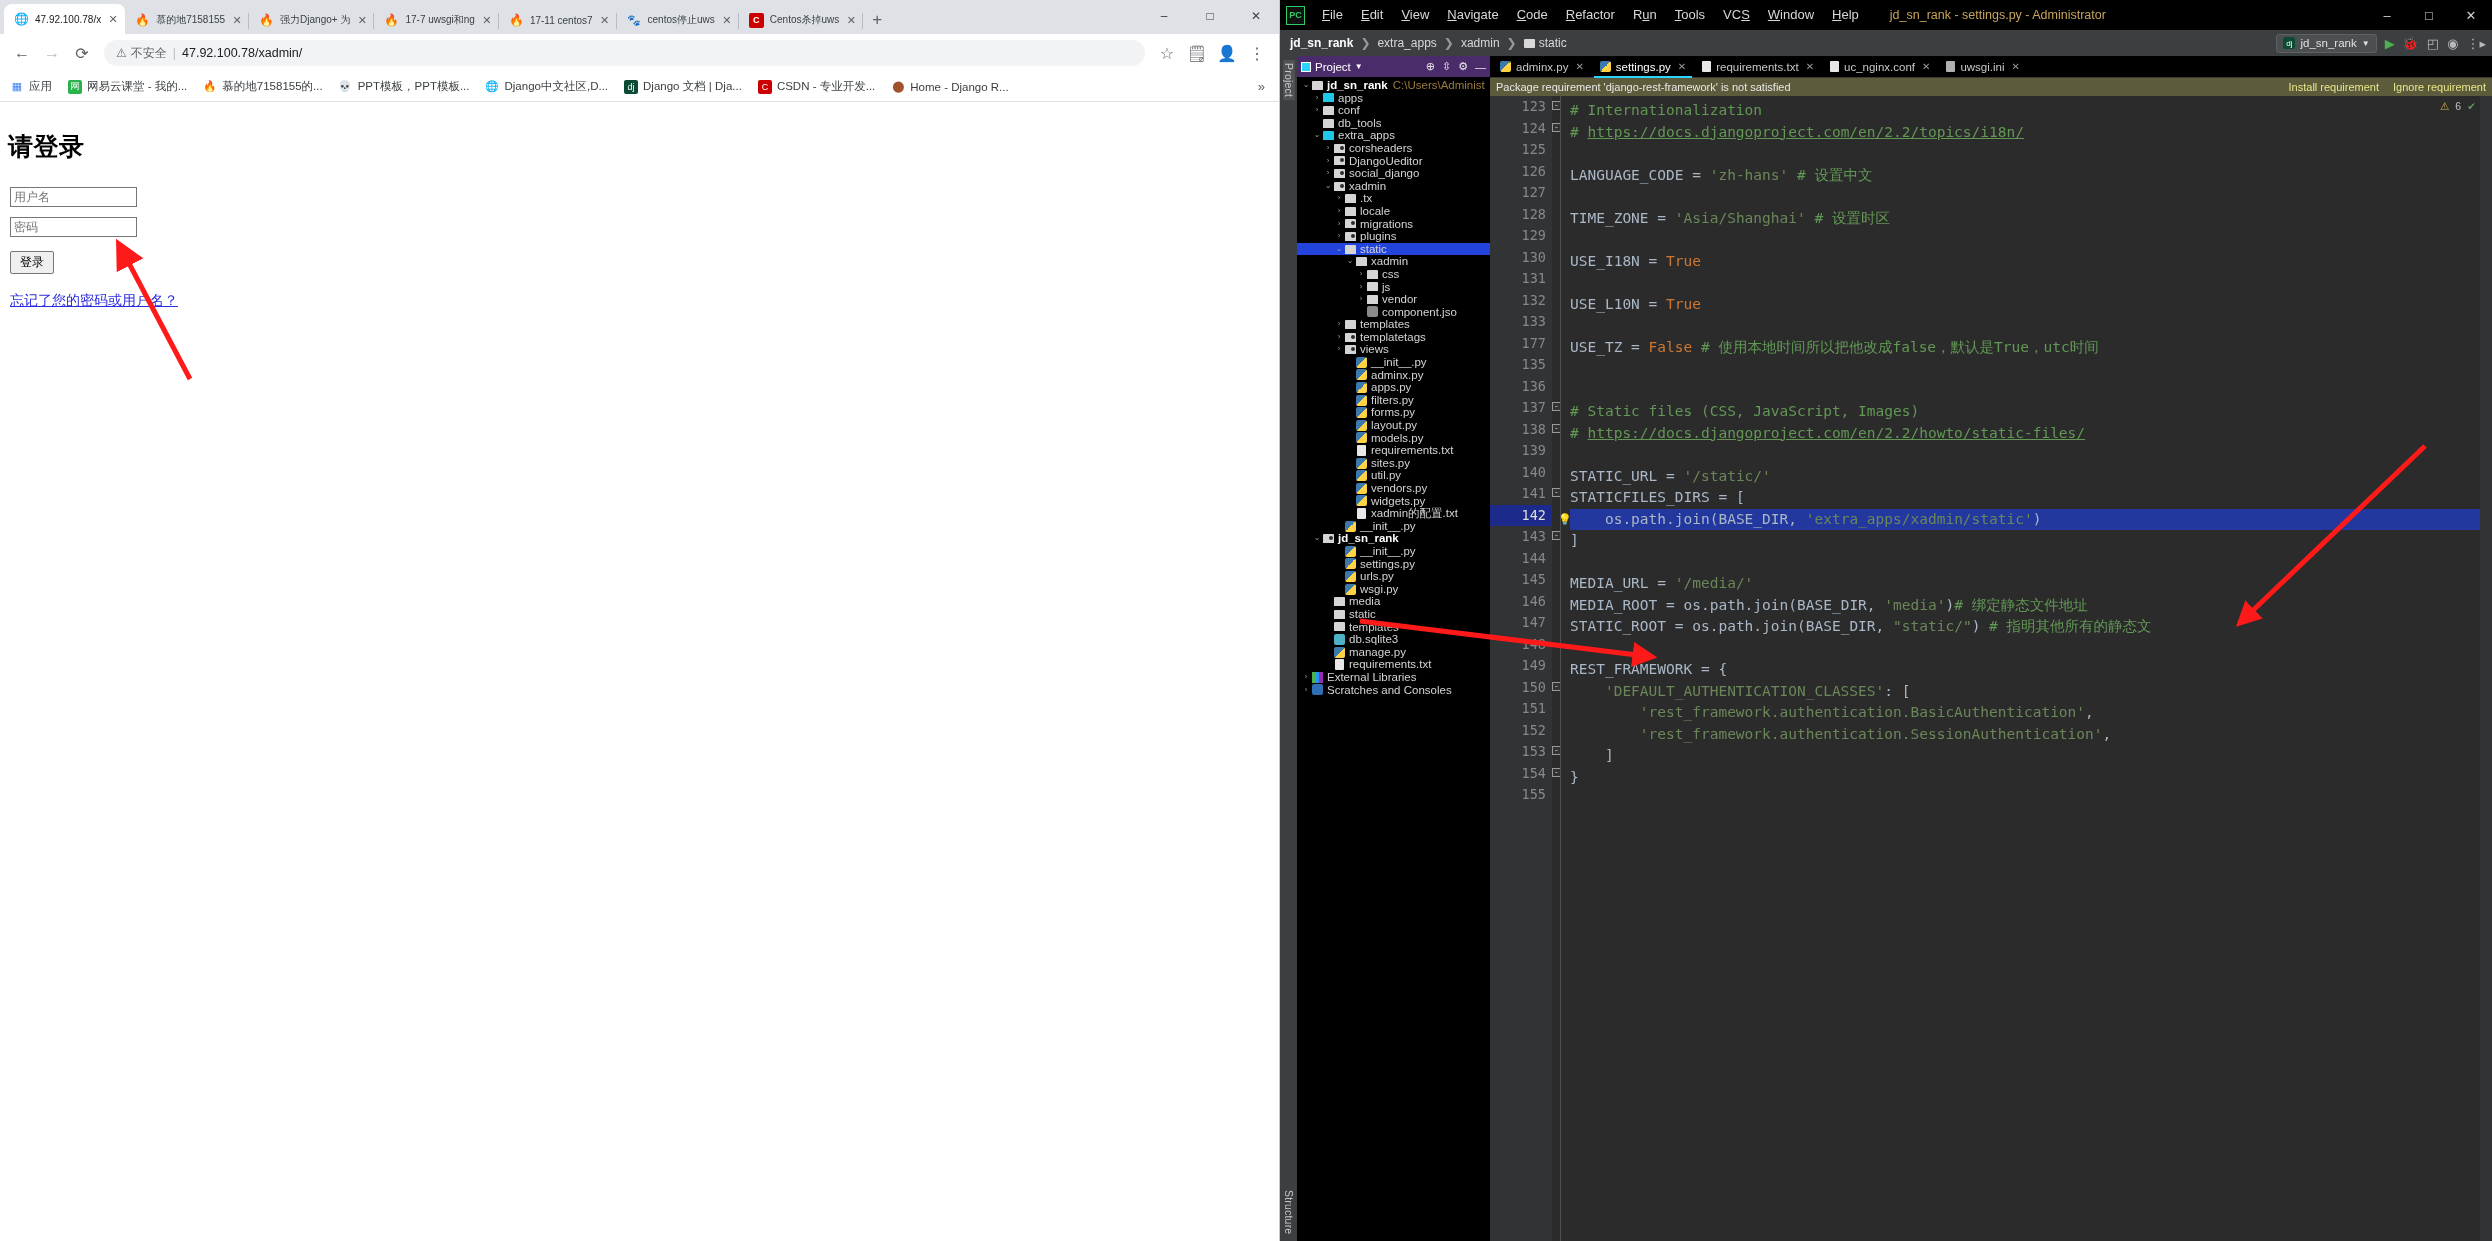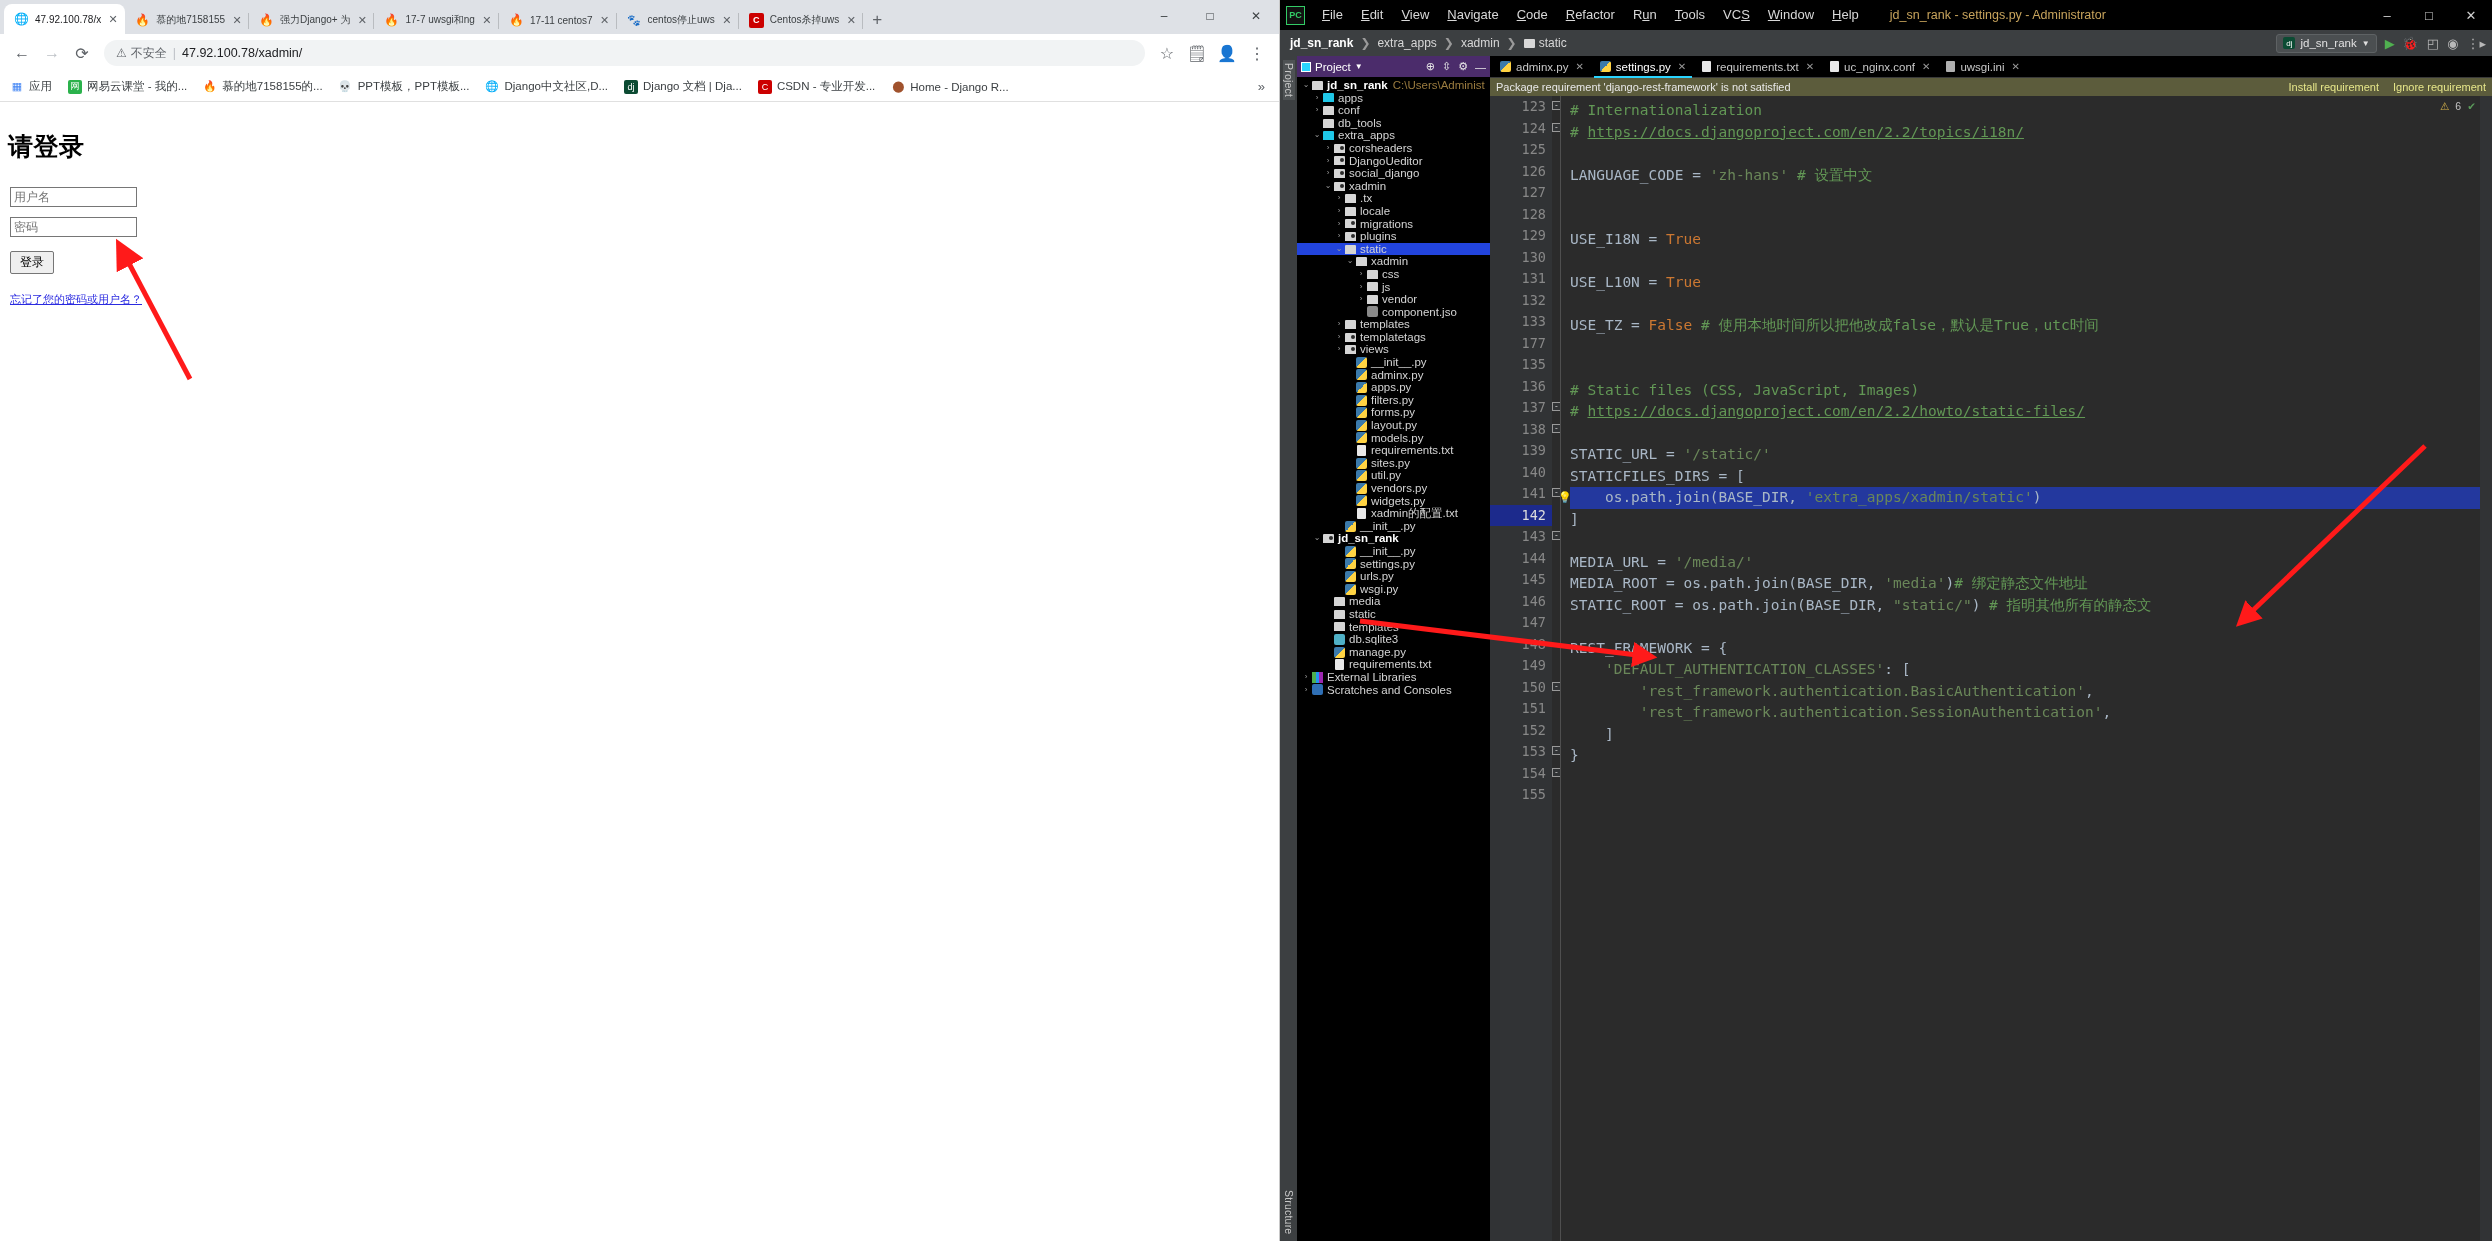--- a/index.html
+++ b/index.html
@@ -54,21 +54,21 @@
     width: 127px; height: 20px; border:1px solid #767676; background:#fff;
     font-size: 12px; padding: 1px 3px; color:#000; display:block; margin-bottom: 10px;
     font-family:"Liberation Sans", sans-serif;
   }
   .loginform input::placeholder { color:#757575; }
   .btn-login {
     background:#efefef; border:1px solid #767676; border-radius:2px;
     font-size:12px; padding: 2px 9px; color:#000; cursor:pointer; margin-top: 4px;
     font-family:"Liberation Sans", sans-serif;
   }
-  .forgot { display:block; margin-top: 18px; color:#2b2be0; font-size:11px; text-decoration: underline; }
+  .forgot { display:block; margin-top: 18px; color:#2b2be0; font-size:14px; text-decoration: underline; }
 
   
   .arrow-left { position:absolute; left:0; top:0; pointer-events:none; }
 
   
   .ide { width: 1212px; height: 1241px; background:#2b2b2b; position:relative; display:flex; flex-direction:column; font-family:"Liberation Sans", sans-serif; }
   .ide-titlebar { height: 30px; background:#000; display:flex; align-items:center; gap: 0; padding-left: 6px; position:relative; }
   .pc-logo { width:19px;height:19px;border:1.5px solid #33cc66; color:#33cc66; font-size:9px; display:flex;align-items:center;justify-content:center; font-weight:bold; margin-right:8px; background:#111;}
   .menu-item { font-size: 13px; color:#d8d8d8; padding: 0 9px; line-height: 30px; white-space:nowrap; }
   .menu-item u { text-decoration: underline; }
@@ -811,20 +811,21 @@
               <div class="gline">154<span class="fold">-</span></div>
               <div class="gline">155</div>
             </div>
           <div class="code" id="code">
             <div class="code-marker"></div>
           <div class="cline" style="position: relative;"><span class="k-com"># Internationalization</span></div>
               <div class="cline" style="position: relative;"><span class="k-com"># </span><span class="k-comlink">https://docs.djangoproject.com/en/2.2/topics/i18n/</span></div>
               <div class="cline" style="position: relative;">&nbsp;</div>
               <div class="cline" style="position: relative;"><span class="k-id">LANGUAGE_CODE</span> = <span class="k-str">'zh-hans'</span><span class="k-com"> # 设置中文</span></div>
               <div class="cline" style="position: relative;">&nbsp;</div>
+              <div class="cline" style="position: relative;"><span class="k-id">TIME_ZONE</span> = <span class="k-str">'Asia/Shanghai'</span><span class="k-com"> # 设置时区</span></div>
               <div class="cline" style="position: relative;">&nbsp;</div>
               <div class="cline" style="position: relative;"><span class="k-id">USE_I18N</span> = <span class="k-kw">True</span></div>
               <div class="cline" style="position: relative;">&nbsp;</div>
               <div class="cline" style="position: relative;"><span class="k-id">USE_L10N</span> = <span class="k-kw">True</span></div>
               <div class="cline" style="position: relative;">&nbsp;</div>
               <div class="cline" style="position: relative;"><span class="k-id">USE_TZ</span> = <span class="k-kw">False</span><span class="k-com"> # 使用本地时间所以把他改成false，默认是True，utc时间</span></div>
               <div class="cline" style="position: relative;">&nbsp;</div>
               <div class="cline" style="position: relative;">&nbsp;</div>
               <div class="cline" style="position: relative;"><span class="k-com"># Static files (CSS, JavaScript, Images)</span></div>
               <div class="cline" style="position: relative;"><span class="k-com"># </span><span class="k-comlink">https://docs.djangoproject.com/en/2.2/howto/static-files/</span></div>

